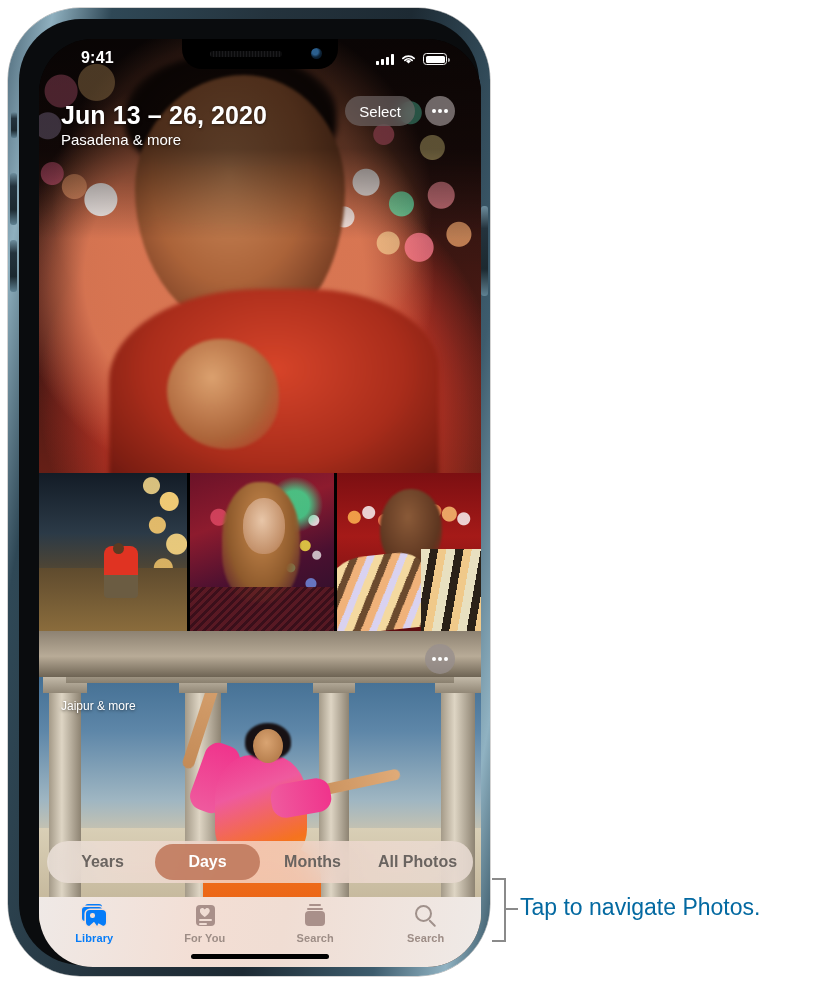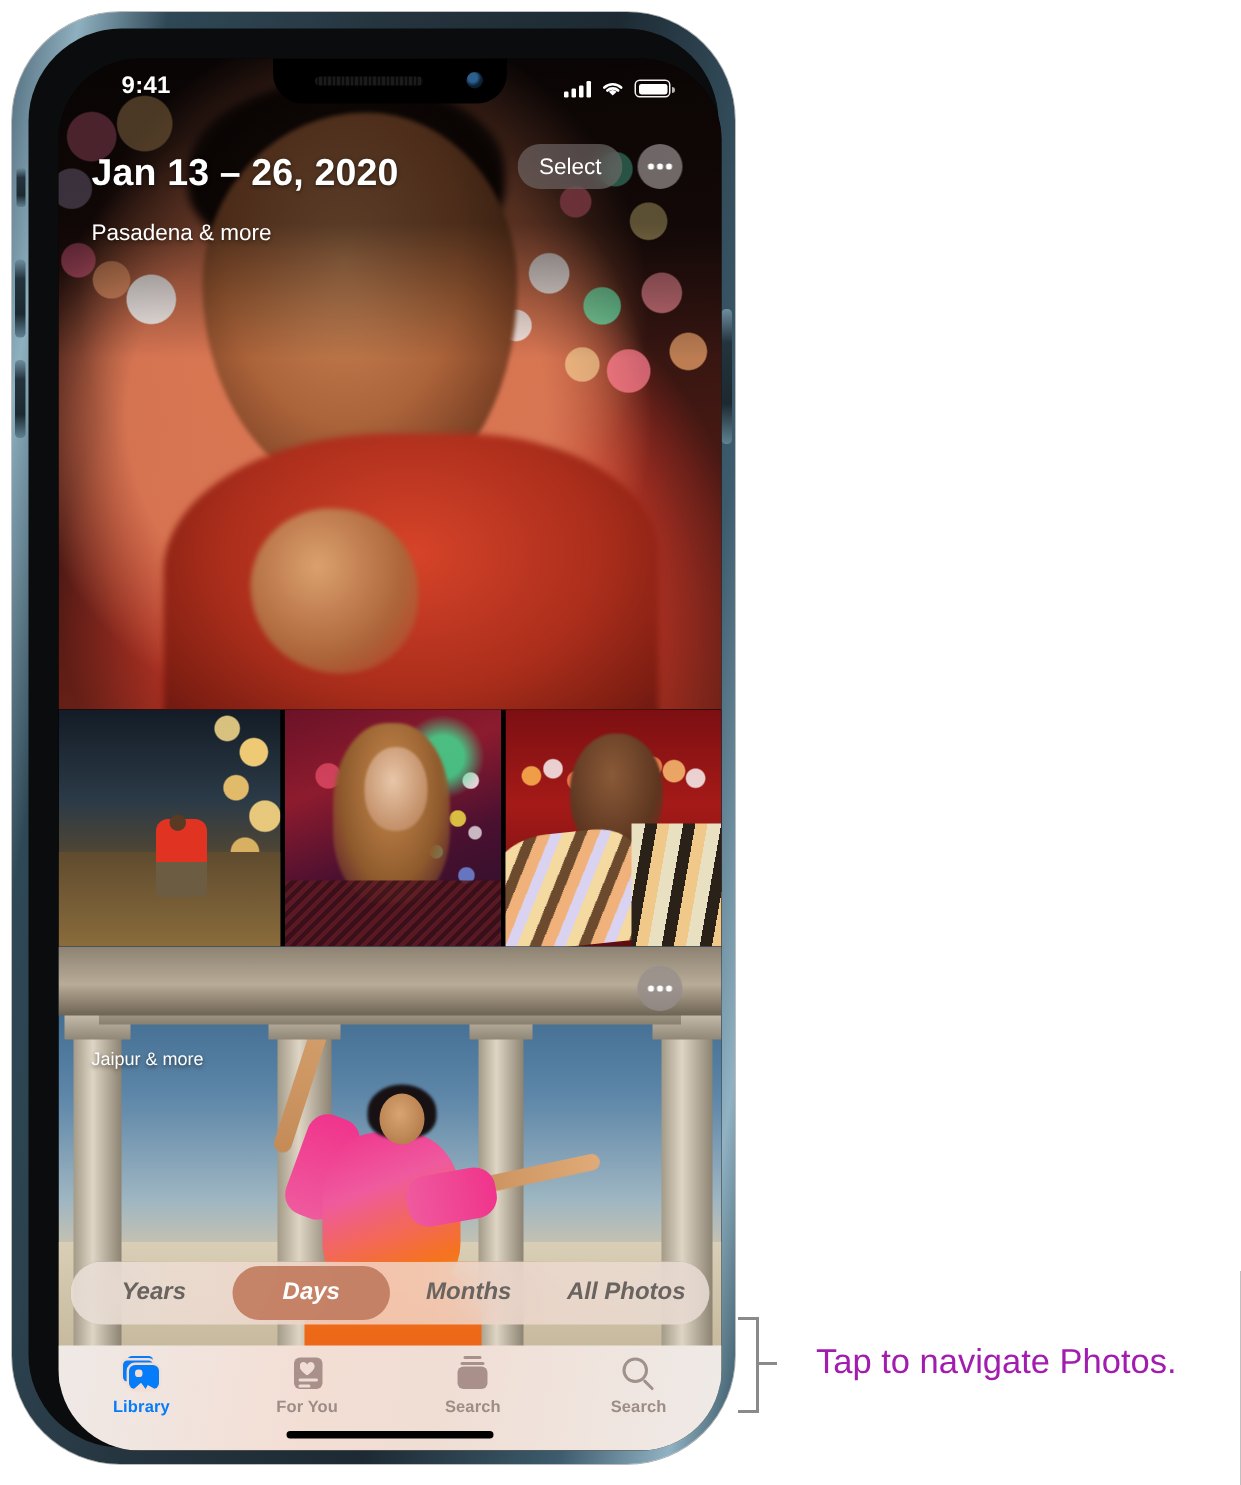--- a/index.html
+++ b/index.html
@@ -267,21 +267,21 @@
     background:linear-gradient(90deg,#ef5a9e,#f0348c);transform:rotate(-10deg);}
 
   
   .segmented {
     position:absolute; left:8px; bottom:14px; width:426px; height:42px;
     border-radius:21px; display:flex; align-items:center; padding:3px;
     background: linear-gradient(90deg, rgba(236,226,219,.82), rgba(243,214,203,.82) 45%, rgba(234,221,213,.82));
     backdrop-filter: blur(14px);
   }
   .seg { flex:1; height:36px; border-radius:18px; display:flex; align-items:center; justify-content:center;
-    font-size:16px; font-weight:600; color:#6a6460;font-style:italic; }
+    font-size:16px; font-weight:600; color:#6a6460; }
   .seg.active { background: rgba(193,124,95,.92); color:#fff; }
 
   
   .tabbar {
     position:absolute; left:0; bottom:0; width:442px; height:70px;
     background: linear-gradient(100deg, #efe9e6 0%, #f3ded4 38%, #f0ddd3 55%, #efeae7 100%);
     display:flex; align-items:flex-start; padding-top:7px;
   }
   .tab { flex:1; display:flex; flex-direction:column; align-items:center; gap:4px; }
   .tab-label { font-size:11px; font-weight:600; color:#9d8d86; letter-spacing:.1px;}
@@ -323,22 +323,22 @@
 
   
   .callout-bracket{
     position:absolute; left:492px; top:878px; width:14px; height:64px;
     border:2px solid #8a8a8a; border-left:none;
   }
   .callout-stem{
     position:absolute; left:506px; top:908px; width:12px; height:2px; background:#8a8a8a;
   }
   .callout-text{
-    position:absolute; left:544px; top:894px;
-    font-size:23px; color:#a21caf; font-weight:400; white-space:nowrap;
+    position:absolute; left:520px; top:894px;
+    font-size:23px; color:#0369a1; font-weight:400; white-space:nowrap;
   }
 </style>
 </head>
 <body>
 
 <div id="stage">
 
   <div class="phone-outer">
     <div class="btn-side btn-mute"></div>
     <div class="btn-side btn-volup"></div>
@@ -375,22 +375,22 @@
                   <span></span>
                 </div>
             </div>
           </div>
 
           <div class="notch">
             <div class="speaker"></div>
             <div class="cam"></div>
           </div>
 
-          <div class="ov-title" style="left:22px; top:62px; font-size:25px; z-index:6;">Jan 13 – 26, 2020</div>
-          <div class="ov-sub" style="left:22px; top:108px; font-size:15px; z-index:6;">Pasadena &amp; more</div>
+          <div class="ov-title" style="left:22px; top:62px; font-size:25px; z-index:6;">Jun 13 – 26, 2020</div>
+          <div class="ov-sub" style="left:22px; top:92px; font-size:15px; z-index:6;">Pasadena &amp; more</div>
 
           <div class="pill-select" style="right:66px; top:57px; z-index:6;">Select</div>
           <div class="dots-btn" style="right:26px; top:57px; z-index:6;">
             <i></i>
               <i></i>
               <i></i>
           </div>
 
           <div class="strip">
             <div class="cell cell-a">

